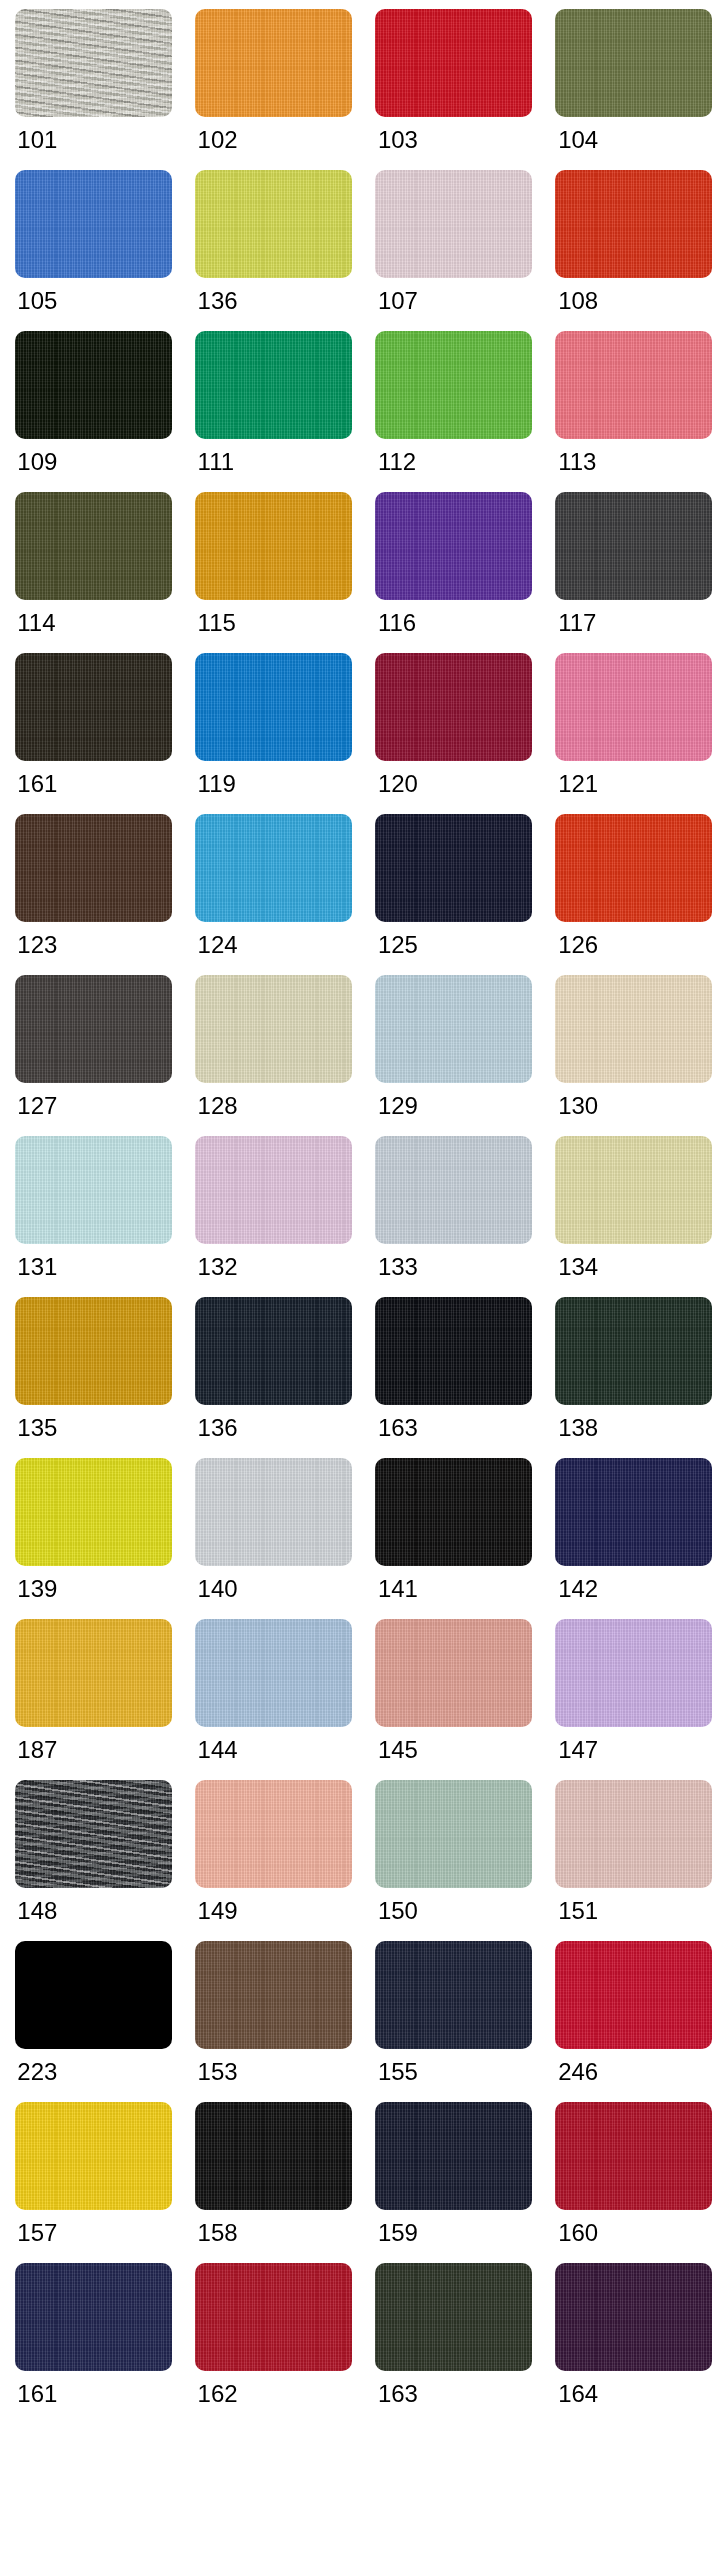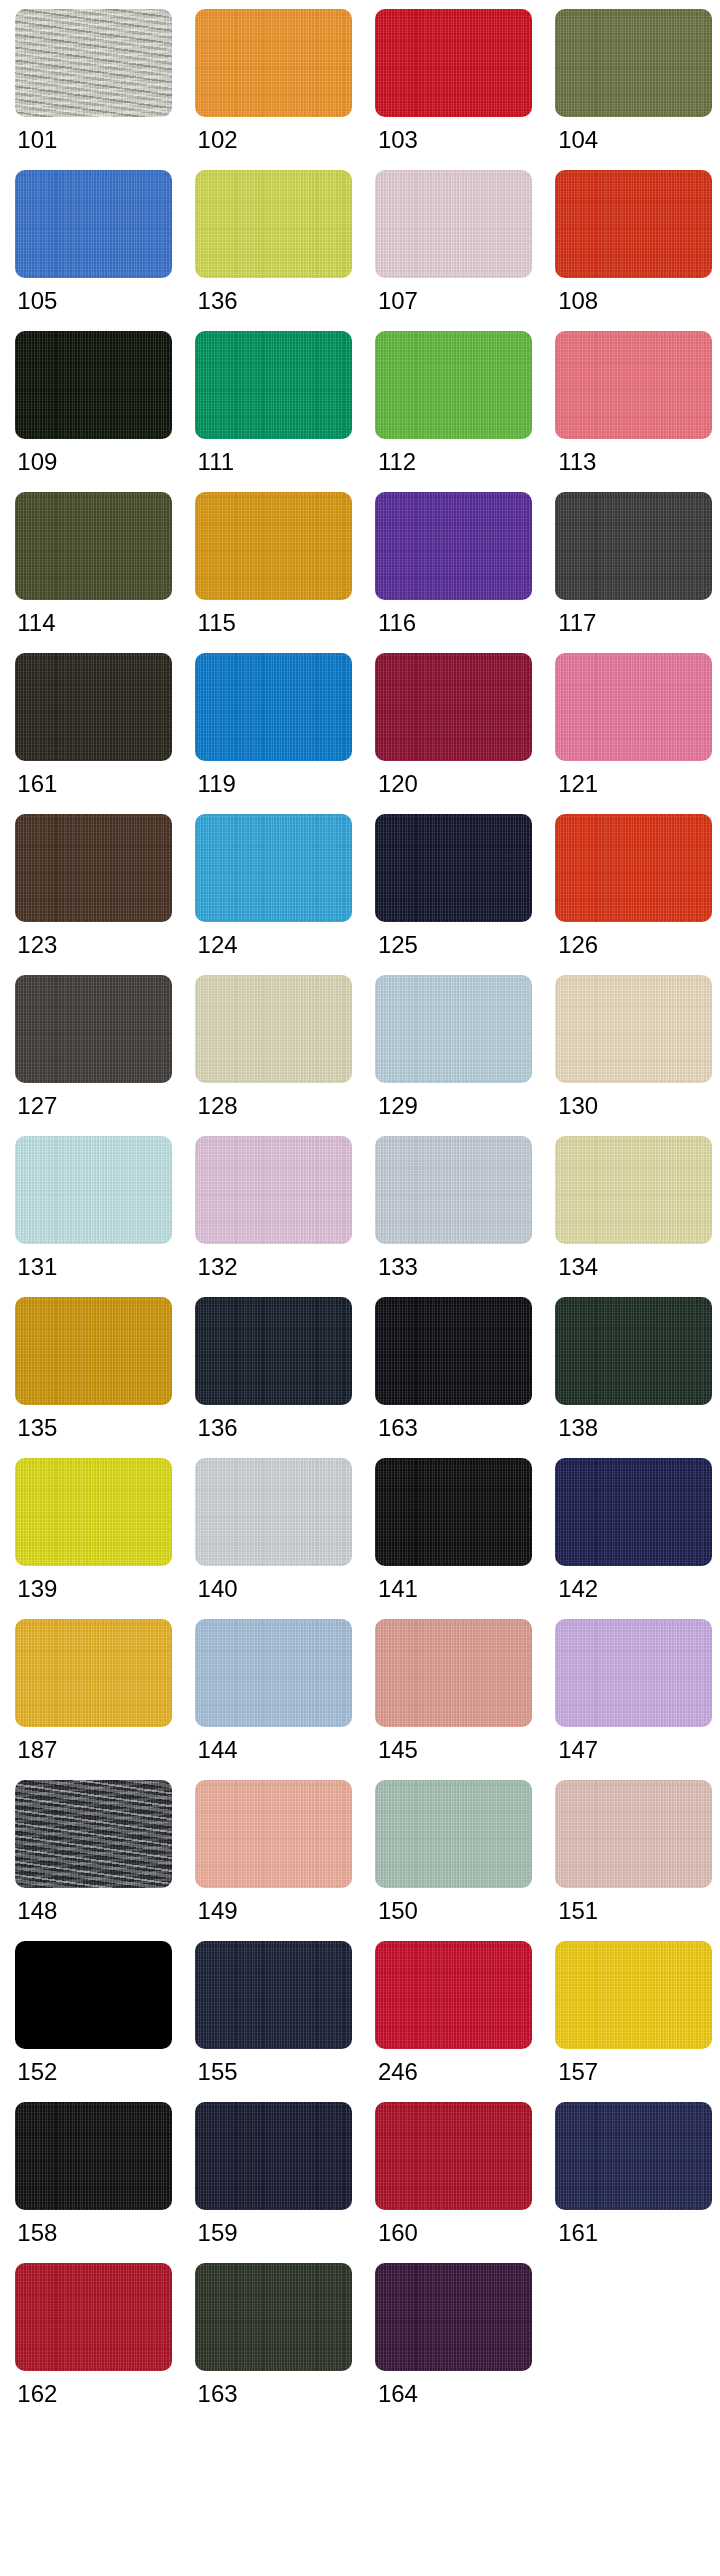--- a/index.html
+++ b/index.html
@@ -289,21 +289,25 @@
       <div class="swatch-cell">
         <div class="swatch-chip" style="background-color: rgb(170, 196, 182);"></div>
         <div class="swatch-label">150</div>
       </div>
       <div class="swatch-cell">
         <div class="swatch-chip" style="background-color: rgb(228, 195, 189);"></div>
         <div class="swatch-label">151</div>
       </div>
       <div class="swatch-cell">
         <div class="swatch-chip flat-chip-51" style="--flat: 1; background-color: rgb(0, 0, 0); background-image: none; box-shadow: none;"></div>
-        <div class="swatch-label">152</div>
+        <div class="swatch-label">223</div>
+      </div>
+      <div class="swatch-cell">
+        <div class="swatch-chip" style="background-color: rgb(107, 79, 60);"></div>
+        <div class="swatch-label">153</div>
       </div>
       <div class="swatch-cell">
         <div class="swatch-chip" style="background-color: rgb(28, 34, 56);"></div>
         <div class="swatch-label">155</div>
       </div>
       <div class="swatch-cell">
         <div class="swatch-chip" style="background-color: rgb(200, 16, 46);"></div>
         <div class="swatch-label">246</div>
       </div>
       <div class="swatch-cell">

